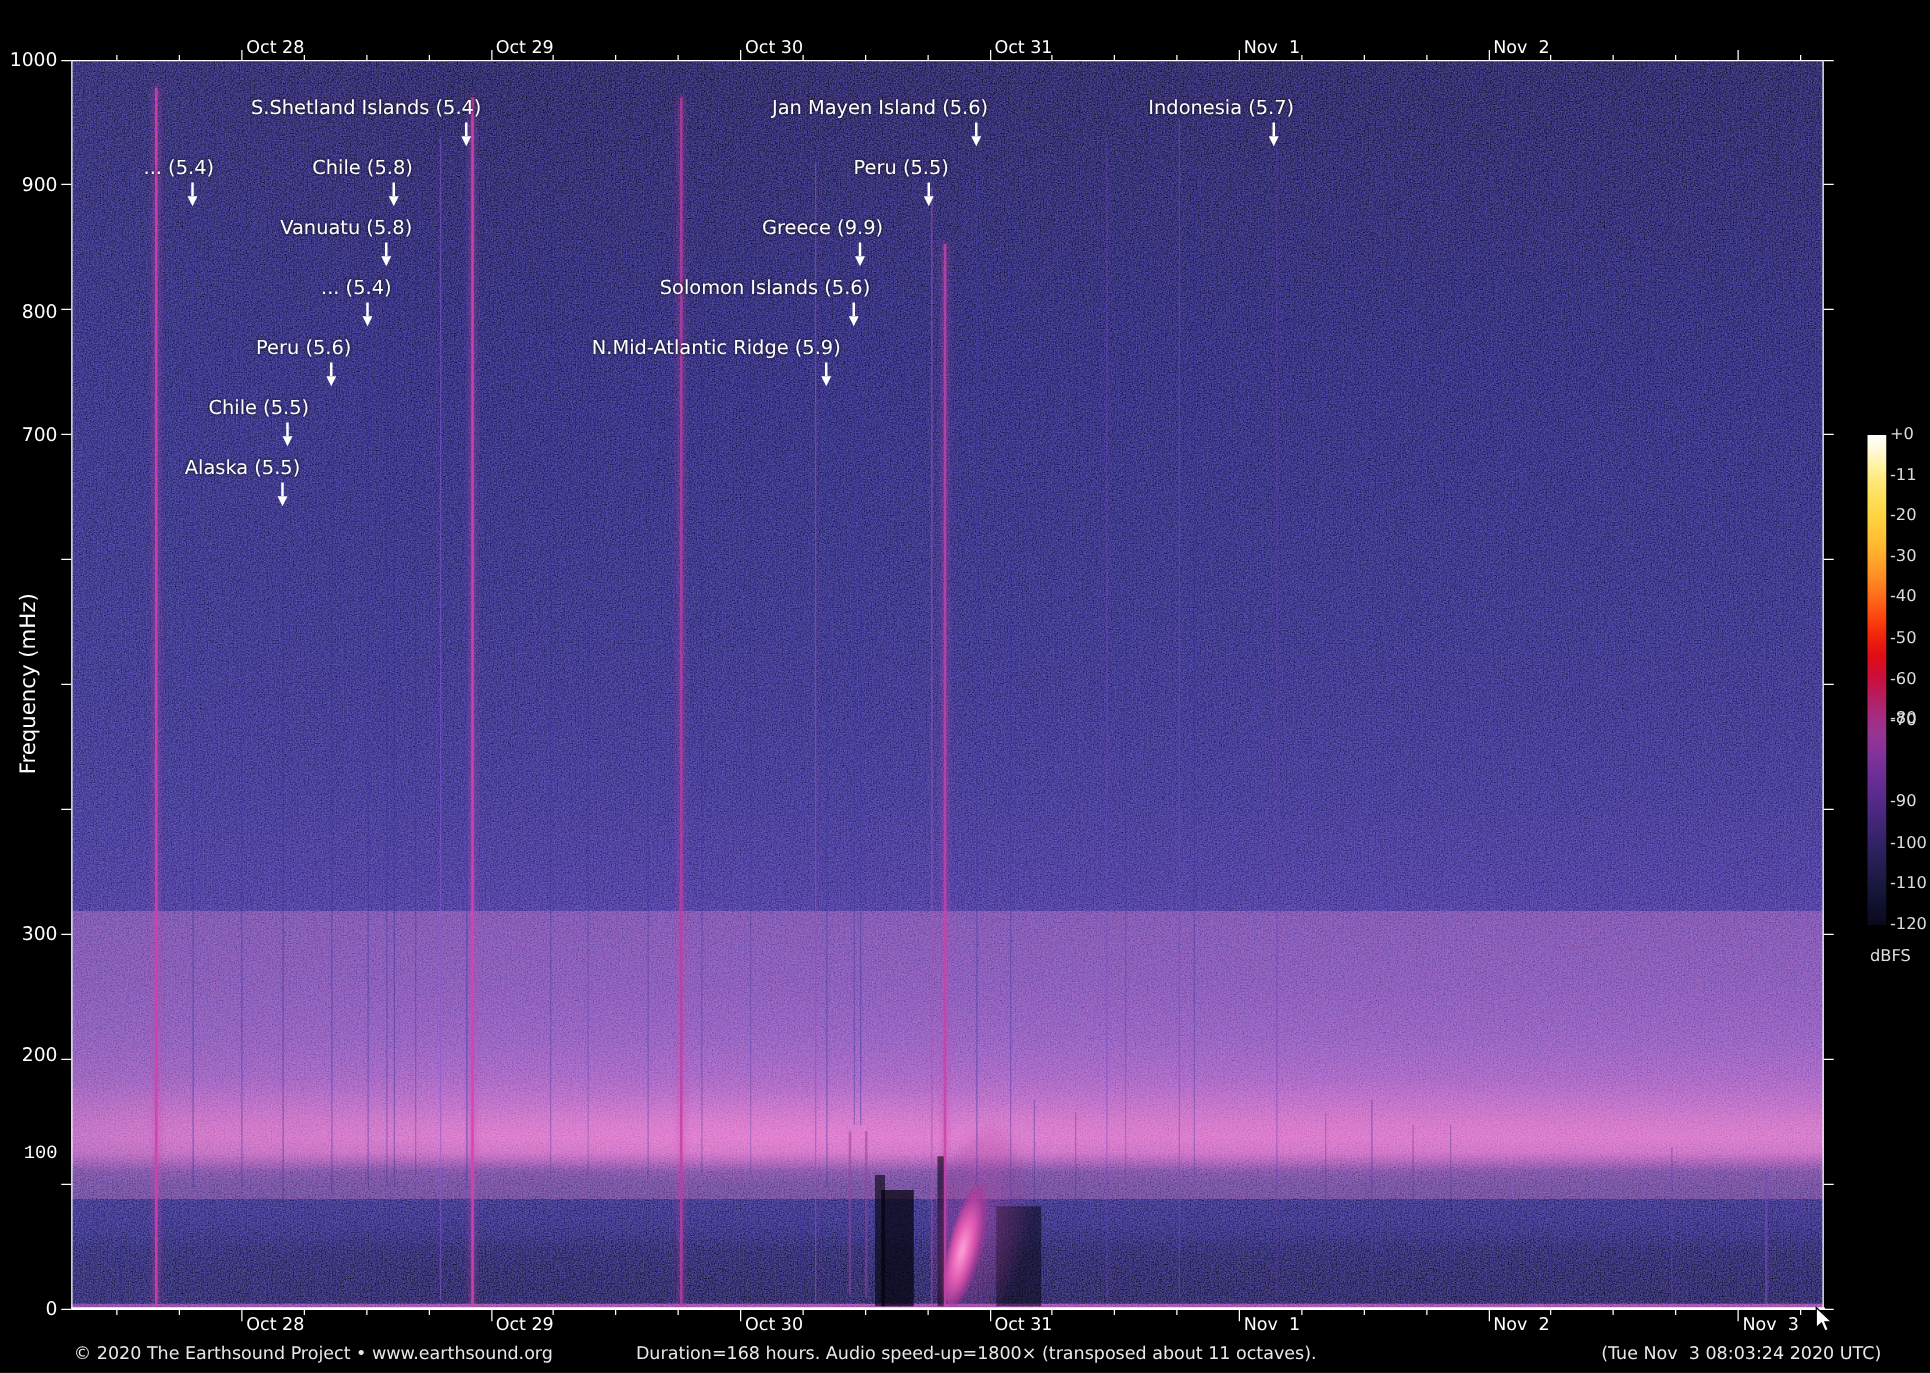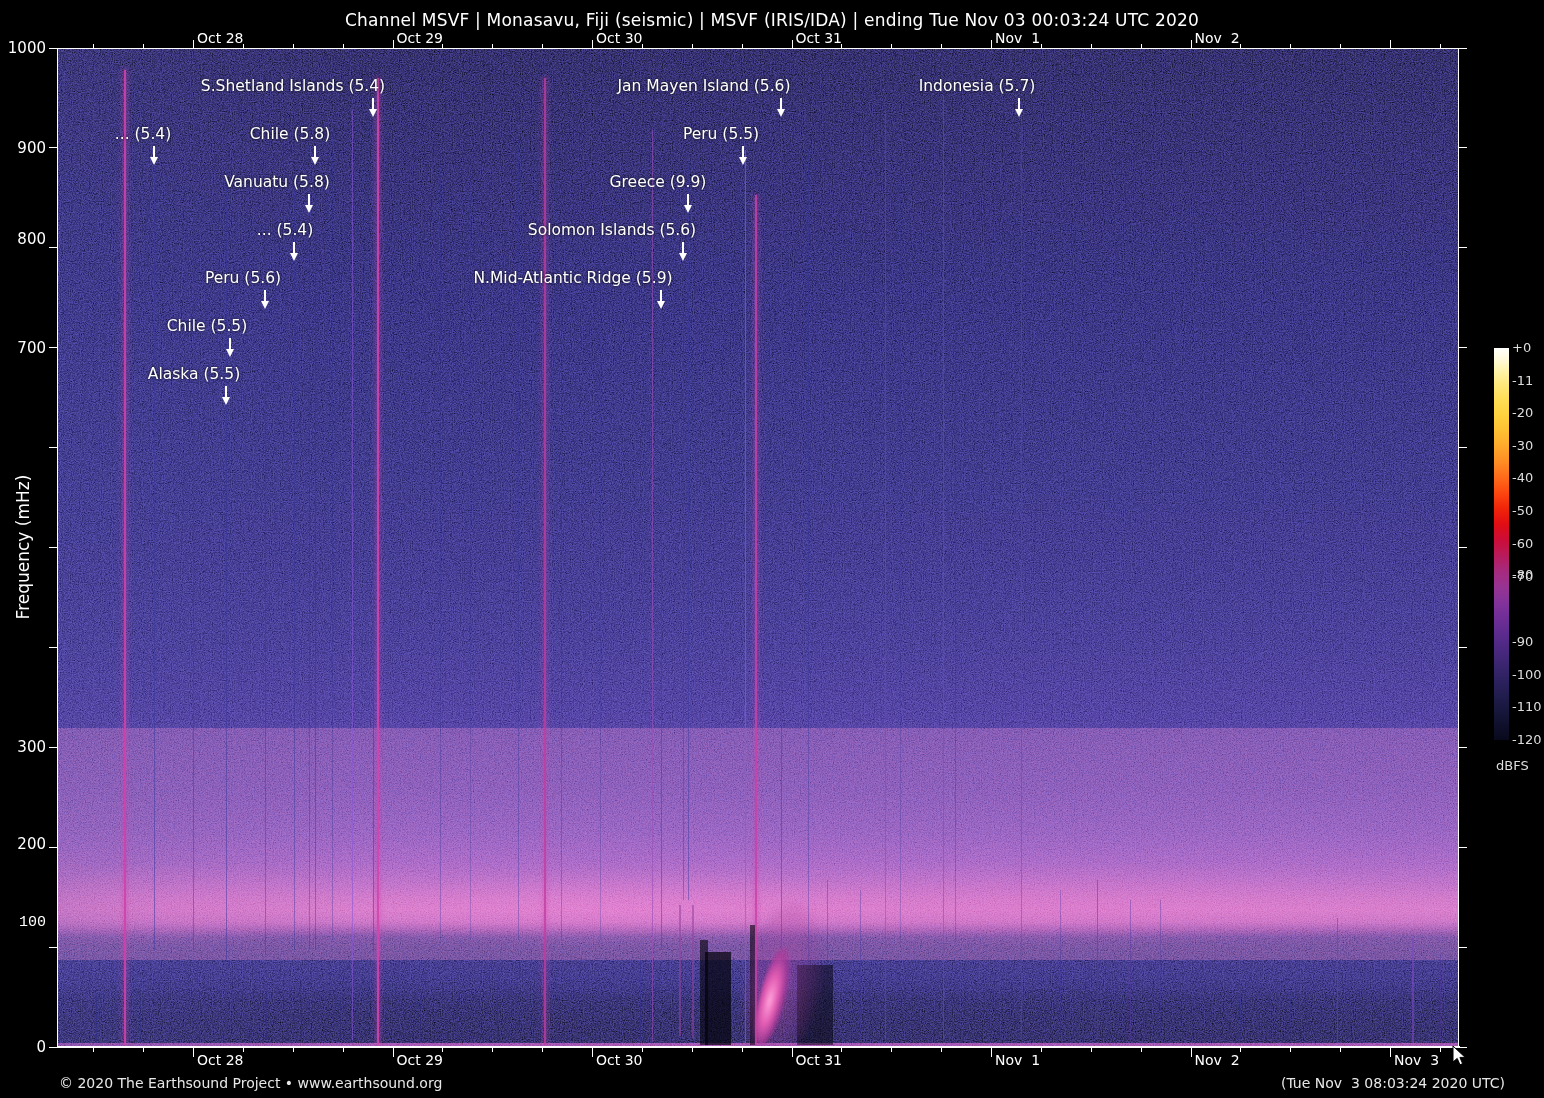--- a/index.html
+++ b/index.html
@@ -60,21 +60,20 @@
   #foot-left{left:59px;top:1075px;text-align:center;}
   #foot-center{left:781px;top:1075px;transform:translateX(-50%);}
   #foot-right{right:39px;top:1075px;}
   #cursor{position:absolute;left:1452px;top:1045px;}
 </style>
 </head>
 <body>
 
 <div id="app">
 
-  <div id="title" class="t">Channel MSVF | Monasavu, Fiji (seismic) | MSVF (IRIS/IDA) | ending Tue Nov 03 00:03:24 UTC 2020</div>
 
   <div id="plot">
     <div class="bg"></div>
     <svg class="noise nz1" width="1402" height="999">
       <filter id="nzA">
           <feTurbulence type="fractalNoise" baseFrequency="0.9" numOctaves="2" seed="3" stitchTiles="stitch"></feTurbulence>
         <feColorMatrix type="matrix" values="0 0 0 0 0.10  0 0 0 0 0.08  0 0 0 0 0.45  0.9 0.9 0.9 0 -0.62"></feColorMatrix>
         </filter>
       <filter id="nzB">
           <feTurbulence type="fractalNoise" baseFrequency="0.85" numOctaves="2" seed="11" stitchTiles="stitch"></feTurbulence>
@@ -151,21 +150,21 @@
   <div id="botline"></div>
   <div id="axes">
       <div class="tick" style="left: 49px; top: 47.5px; width: 8px; height: 1px;"></div>
       <div class="tick" style="left: 1459px; top: 47.5px; width: 8px; height: 1px;"></div>
       <div class="ylab" style="top: 39px;">1000</div>
       <div class="tick" style="left: 49px; top: 147.4px; width: 8px; height: 1px;"></div>
       <div class="tick" style="left: 1459px; top: 147.4px; width: 8px; height: 1px;"></div>
       <div class="ylab" style="top: 138.9px;">900</div>
       <div class="tick" style="left: 49px; top: 247.3px; width: 8px; height: 1px;"></div>
       <div class="tick" style="left: 1459px; top: 247.3px; width: 8px; height: 1px;"></div>
-      <div class="ylab" style="top: 230px;">800</div>
+      <div class="ylab" style="top: 240px;">800</div>
       <div class="tick" style="left: 49px; top: 347.2px; width: 8px; height: 1px;"></div>
       <div class="tick" style="left: 1459px; top: 347.2px; width: 8px; height: 1px;"></div>
       <div class="ylab" style="top: 338.7px;">700</div>
       <div class="tick" style="left: 49px; top: 447.1px; width: 8px; height: 1px;"></div>
       <div class="tick" style="left: 1459px; top: 447.1px; width: 8px; height: 1px;"></div>
       <div class="tick" style="left: 49px; top: 547px; width: 8px; height: 1px;"></div>
       <div class="tick" style="left: 1459px; top: 547px; width: 8px; height: 1px;"></div>
       <div class="tick" style="left: 49px; top: 646.9px; width: 8px; height: 1px;"></div>
       <div class="tick" style="left: 1459px; top: 646.9px; width: 8px; height: 1px;"></div>
       <div class="tick" style="left: 49px; top: 746.8px; width: 8px; height: 1px;"></div>
@@ -295,19 +294,20 @@
       <div class="cblab" style="top: 568.667px;">-70</div>
       <div class="cblab" style="top: 567px;">-80</div>
       <div class="cblab" style="top: 634px;">-90</div>
       <div class="cblab" style="top: 666.667px;">-100</div>
       <div class="cblab" style="top: 699.333px;">-110</div>
       <div class="cblab" style="top: 732px;">-120</div>
     </div>
   <div id="cbunit" class="t">dBFS</div>
 
   <div id="foot-left" class="t foot">© 2020 The Earthsound Project • www.earthsound.org</div>
+  <div id="foot-center" class="t foot">Duration=168 hours. Audio speed-up=1800× (transposed about 11 octaves).</div>
   <div id="foot-right" class="t foot">(Tue Nov  3 08:03:24 2020 UTC)</div>
 
   <svg id="cursor" width="16" height="22">
     <polygon points="1,1 1,17 5.2,13.4 8.0,19.8 10.6,18.6 7.9,12.4 13.2,12.4" fill="#fff" stroke="#000" stroke-width="1"></polygon>
   </svg>
 
 </div>
 
 </body></html>

